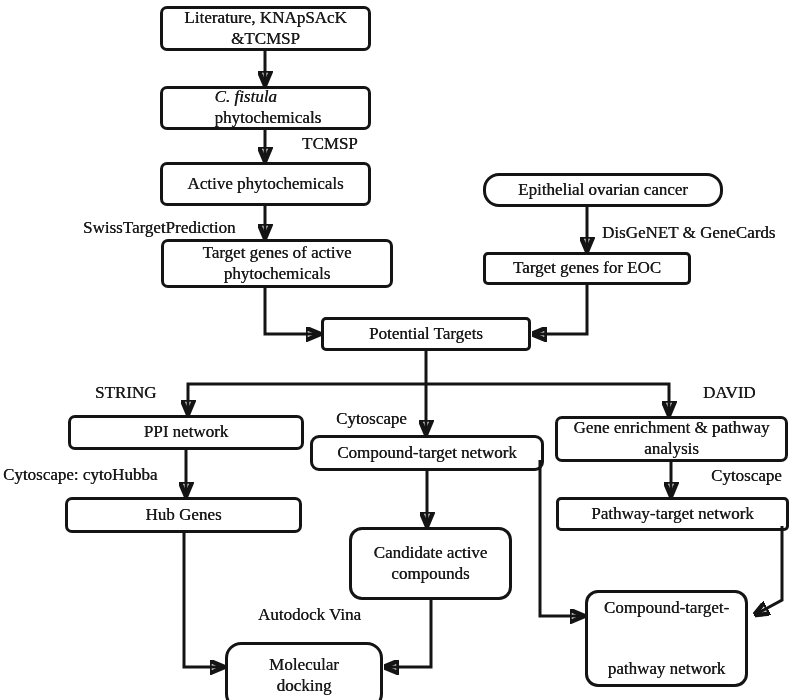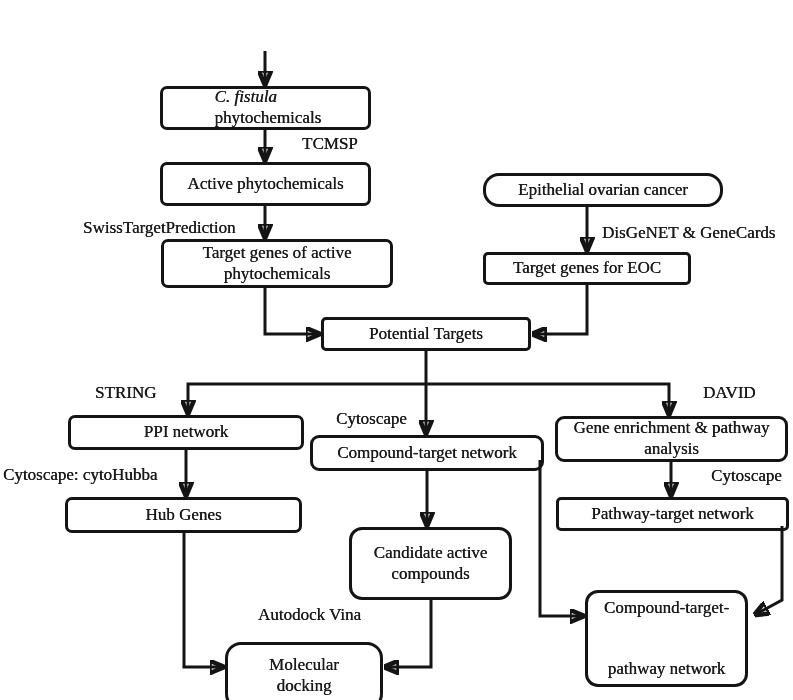--- a/index.html
+++ b/index.html
@@ -44,20 +44,24 @@
     z-index:2;
     pointer-events:none;
   }
   svg.wires path { stroke:#141414; stroke-width:3; fill:none; }
 </style>
 </head>
 <body>
 
 <div id="figure">
 
+  <div class="box" style="left:160px; top:6px;  width:211px; height:45px;">
+    <span>Literature, KNApSAcK</span>
+    <span>&amp;TCMSP</span>
+  </div>
 
   <div class="box" style="left:160px; top:86px; width:211px; height:44px;">
     <span class="row">
       <span class="it">C. fistula</span>
       <span class="gap">phytochemicals</span>
     </span>
   </div>
 
   <div class="box" style="left:160px; top:162px; width:211px; height:44px;">
     <span>Active phytochemicals</span>
@@ -81,21 +85,21 @@
   </div>
 
   <div class="box" style="left:68px; top:415px; width:236px; height:35px;">
     <span>PPI network</span>
   </div>
 
   <div class="box" style="left:310px; top:435px; width:234px; height:36px;border-radius:9px;">
     <span>Compound-target network</span>
   </div>
 
-  <div class="box" style="left:555px; top:416px; width:233px; height:46px;border-radius:9px;">
+  <div class="box" style="left:555px; top:416px; width:233px; height:46px;">
     <span>Gene enrichment &amp; pathway</span>
     <span>analysis</span>
   </div>
 
   <div class="box" style="left:65px; top:497px; width:237px; height:36px;">
     <span>Hub Genes</span>
   </div>
 
   <div class="box rlg" style="left:349px; top:527px; width:163px; height:73px;">
     <span>Candidate active</span>

